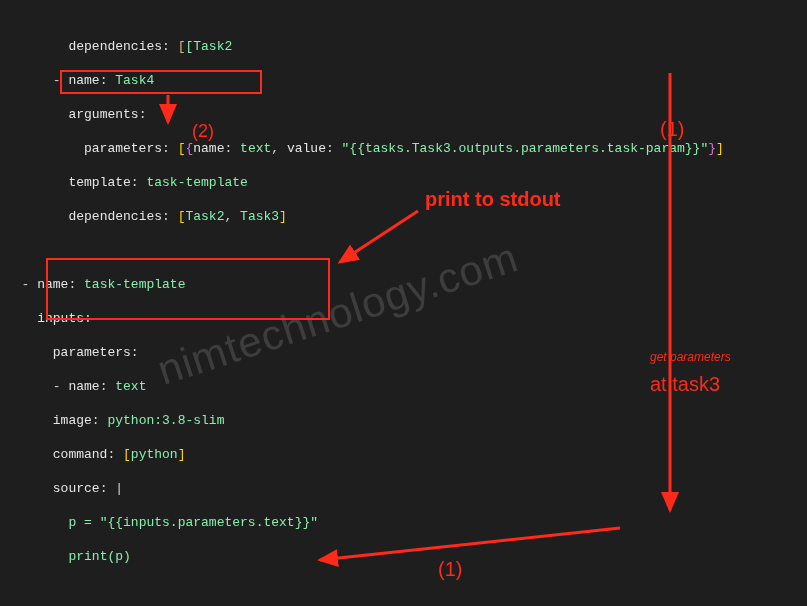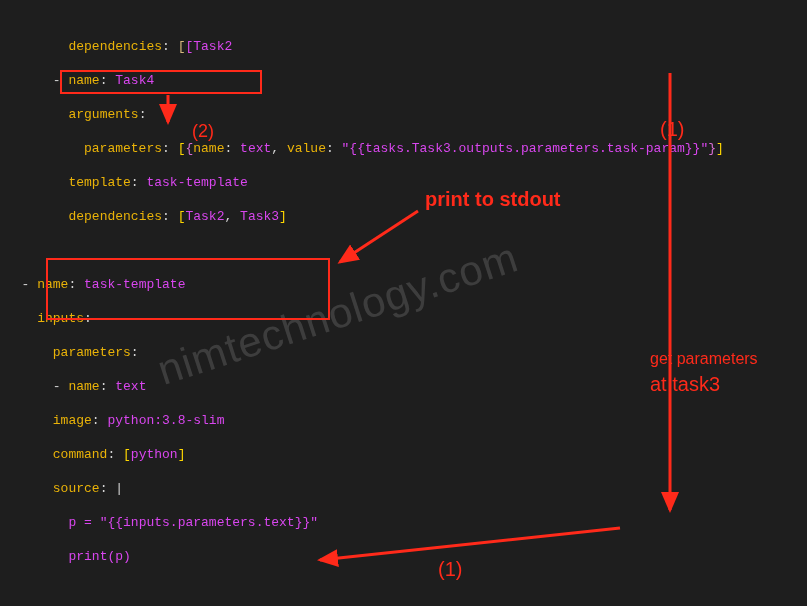--- a/index.html
+++ b/index.html
@@ -20,22 +20,22 @@
     white-space: pre;
     position: relative;
   }
   .line {
     display: block;
     position: relative;
     padding-left: 0;
     white-space: pre;
   }
   
-  .k  { color: #eab308; } 
-  .s  { color: #d946ef; } 
+  .k  { color: #e5e5e5; } 
+  .s  { color: #86efac; } 
   .p  { color: #d7ba7d; } 
   .br { color: #ffd700; } 
   .br2{ color: #da70d6; } 
   .n  { color: #d4d4d4; } 
   .dash { color: #d4d4d4; }
   .pipe { color: #d4d4d4; } 
 
   
   .sel-bg {
     position: absolute;
@@ -120,21 +120,21 @@
 </div>
 
 <div class="watermark" style="left:150px; top:290px;">nimtechnology.com</div>
 
 <div class="redbox" style="left:60px; top:70px; width:198px; height:20px;"></div>
 <div class="redbox" style="left:46px; top:258px; width:280px; height:58px;"></div>
 
 <div class="red-text" style="left:192px; top:121px; font-size:18px;">(2)</div>
 <div class="red-text" style="left:660px; top:118px; font-size:20px;">(1)</div>
 <div class="red-text" style="left:425px; top:188px; font-size:20px;font-weight:bold;">print to stdout</div>
-<div class="red-text" style="left:650px; top:350px; font-size:16px;">get parameters</div>
+<div class="red-text" style="left:650px; top:350px; font-size:12px;font-style:italic;">get parameters</div>
 <div class="red-text" style="left:650px; top:373px; font-size:20px;">at task3</div>
 <div class="red-text" style="left:438px; top:558px; font-size:20px;">(1)</div>
 
 <svg class="overlay">
   <defs>
     <marker id="ah" markerWidth="10" markerHeight="10" refX="6" refY="3" orient="auto">
       <path d="M0,0 L7,3 L0,6 Z" fill="#ff2a1a"></path>
     </marker>
   </defs>
 

